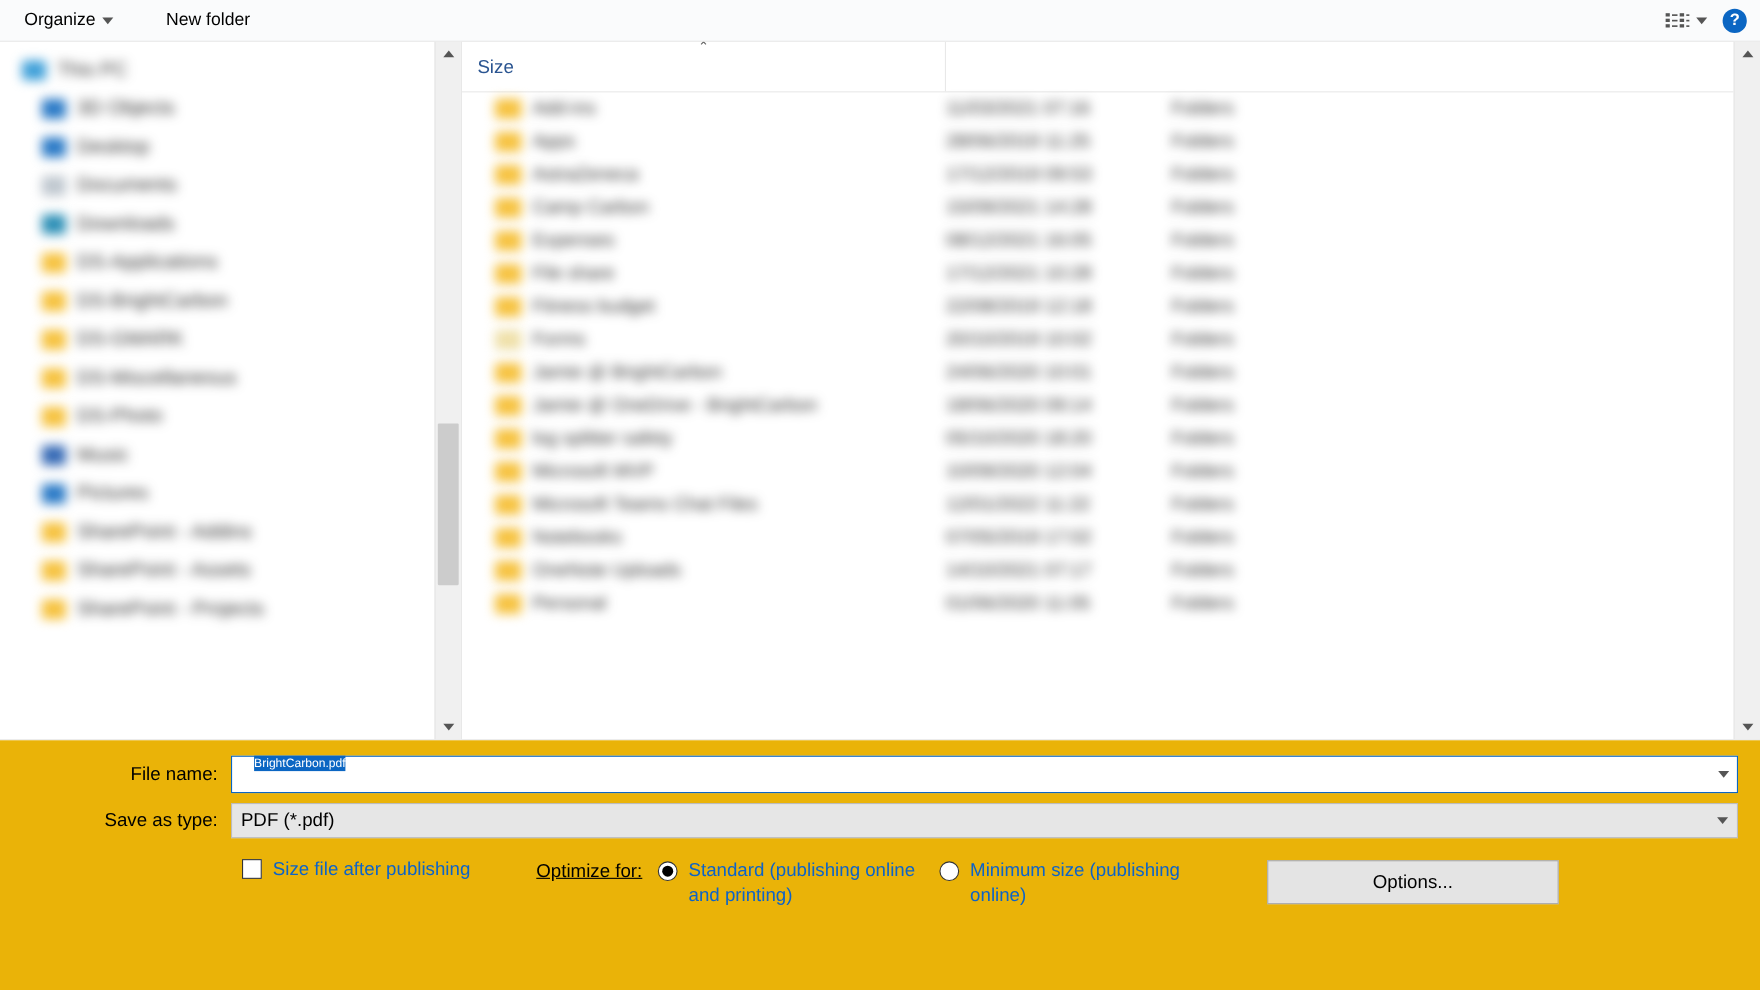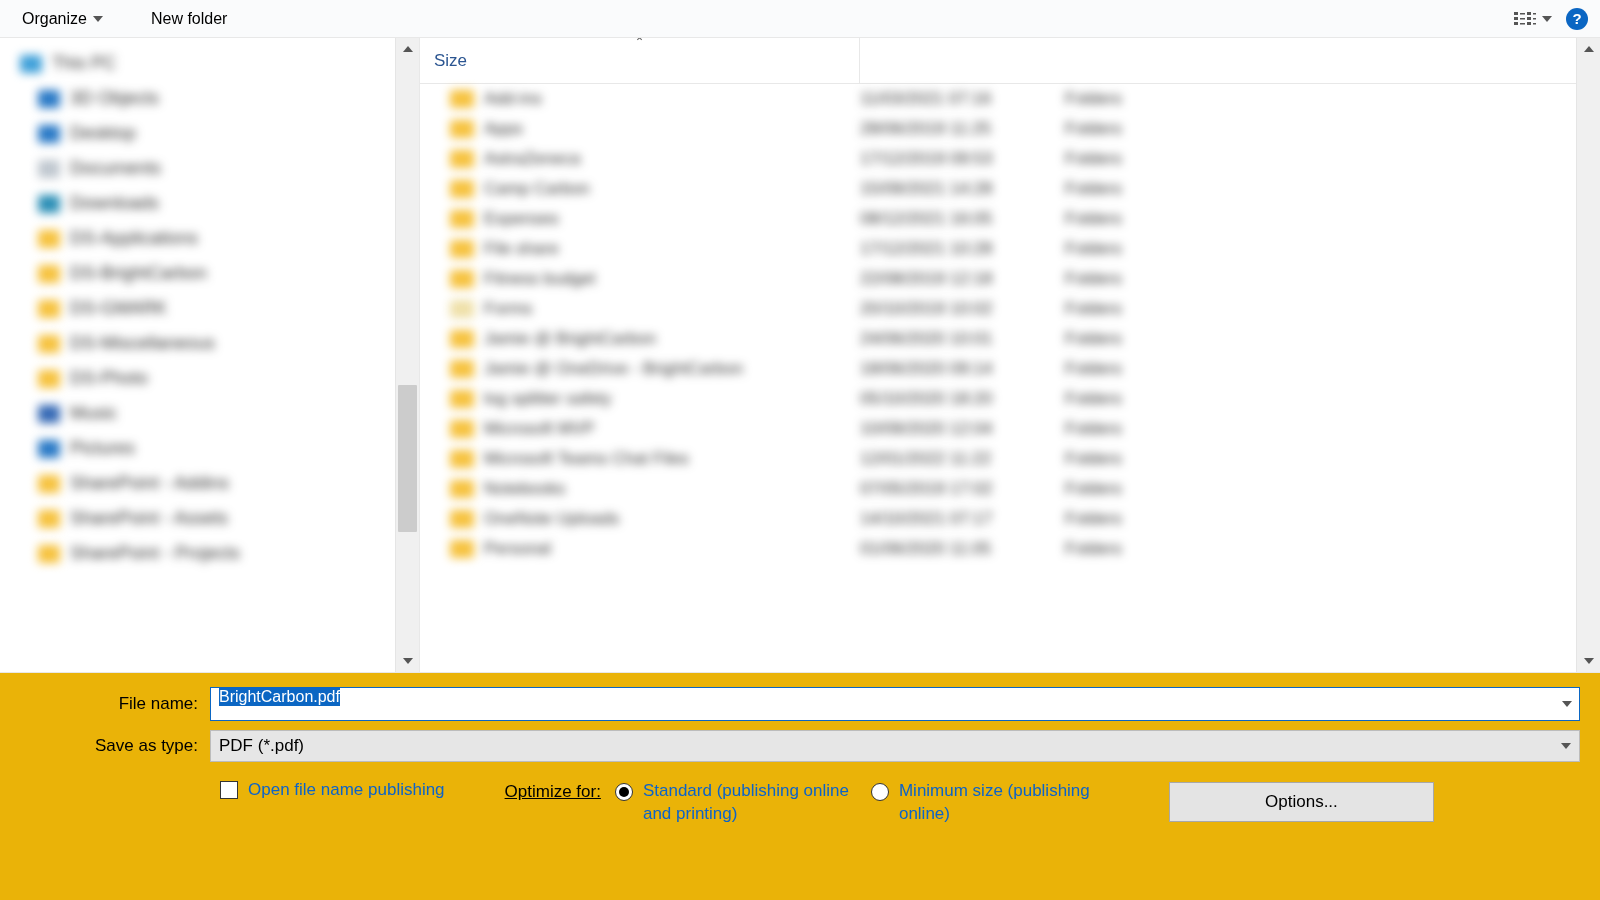--- a/index.html
+++ b/index.html
@@ -40,21 +40,21 @@
 .frow .fc-name { display: flex; align-items: center; gap: 10px; padding-left: 30px; width: 440px; }
 .folder-ico { width: 24px; height: 18px; background: #f6c23e; border-radius: 2px; flex-shrink: 0; }
 .folder-ico.lt { background: #efe0a8; }
 .fc-date { width: 205px; color: #555; }
 .fc-type { width: 205px; color: #555; }
 .ftext { font-size: 17px; color: #333; }
 .bottom { background: #eab308; padding: 14px 20px 8px 20px; height: 282px; }
 .form-row { display: flex; align-items: center; margin-bottom: 9px; }
 .form-label { width: 190px; text-align: right; font-size: 17px; padding-right: 12px; }
 .fn-wrap { flex: 1; position: relative; }
-.fn-input { width: 100%; height: 34px; border: 1px solid #0b66c3; padding: 0 34px 0 8px; font-size: 16px; background: #fff; outline: none; }
+.fn-input { width: 100%; height: 34px; border: 1px solid #0b66c3; padding: 0 34px 0 20px; font-size: 11px; background: #fff; outline: none; }
 .fn-input .sel { background: #0b66c3; color: #fff; padding: 1px 0; }
 .type-select { flex: 1; height: 32px; border: 1px solid #bcbcbc; padding: 0 34px 0 8px; font-size: 17px; background: #e6e6e6; display: flex; align-items: center; position: relative; }
 .dd-arrow { position: absolute; right: 8px; top: 50%; transform: translateY(-50%); }
 .opts { display: flex; align-items: flex-start; margin-top: 18px; padding-left: 200px; gap: 60px; }
 .chk { display: flex; align-items: center; gap: 10px; }
 .chk-box { width: 18px; height: 18px; border: 1.5px solid #333; background: #fff; }
 .link-blue { color: #0c63c9; font-size: 17px; }
 .opt-block { display: flex; gap: 14px; }
 .opt-label { font-size: 17px; padding-top: 2px; text-decoration: underline; }
 .radios { display: flex; flex-direction: row; gap: 18px; }
@@ -345,21 +345,21 @@
     <div class="form-label">Save as type:</div>
     <div class="type-select">
       <span>PDF (*.pdf)</span>
       <span class="dd-arrow chev down"></span>
     </div>
   </div>
 
   <div class="opts">
     <div class="chk">
       <div class="chk-box"></div>
-      <span class="link-blue">Open file name publishing</span>
+      <span class="link-blue">Size file after publishing</span>
     </div>
 
     <div class="opt-block">
       <div class="opt-label">Optimize for:</div>
       <div class="radios">
         <div class="radio-row">
           <div class="radio checked"></div>
           <div class="radio-text">Standard (publishing online and printing)</div>
         </div>
         <div class="radio-row">

